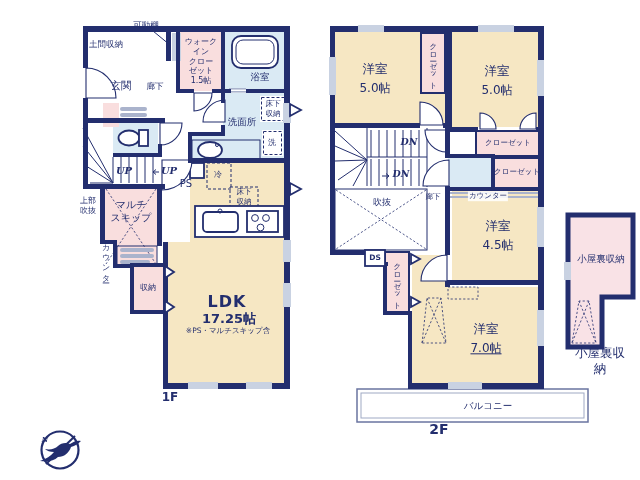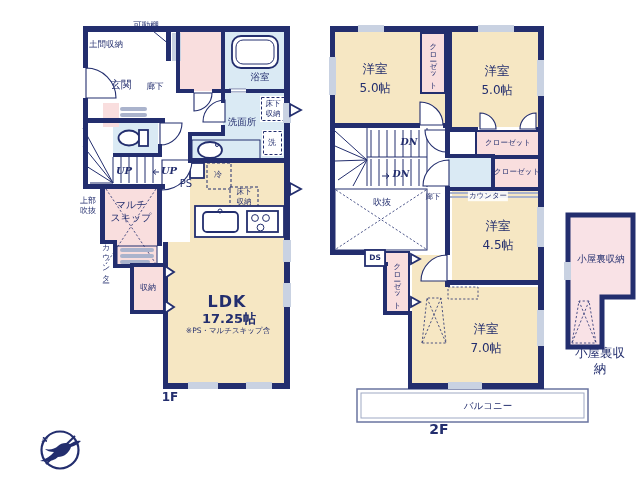--- a/index.html
+++ b/index.html
@@ -237,22 +237,27 @@
     <circle cx="40" cy="450" r="18.5" fill="#fff" stroke="#232e6e" stroke-width="2.2"></circle>
     <path d="M26,464 L55,436" stroke="#232e6e" stroke-width="2" fill="none"></path>
     <path class="w" d="M20,461 C26,459 31,456 34,452 C30,452 27,451 25,449
       C30,450 35,449 38,446 C41,443 46,442 50,444 C54,441 58,440 61,441
       C58,444 55,446 51,447 C49,453 44,457 38,457 C34,461 28,462 20,461 Z"></path>
   </g>
 </svg>
 
 <div class="lbl" style="left:126px;top:25px;font-size:8.5px;">可動棚</div>
 <div class="lbl" style="left:86px;top:44px;font-size:8.5px;">土間収納</div>
-<div class="lbl" style="left:101px;top:86px;font-size:10.5px;font-family:Liberation Mono, monospace;">玄関</div>
+<div class="lbl" style="left:101px;top:86px;font-size:10.5px;">玄関</div>
 <div class="lbl" style="left:135px;top:86px;font-size:8.5px;">廊下</div>
+<div class="lbl" style="left:181px;top:61px;font-size:8px;line-height:1.22;">ウォーク
+イン
+クロー
+ゼット
+1.5帖</div>
 <div class="lbl" style="left:240px;top:77px;font-size:9.5px;">浴室</div>
 <div class="lbl" style="left:253px;top:109px;font-size:7.5px;">床下
 収納</div>
 <div class="lbl" style="left:222px;top:122px;font-size:9.5px;">洗面所</div>
 <div class="lbl" style="left:252px;top:143px;font-size:8px;">洗</div>
 <div class="lbl" style="left:166px;top:184px;font-size:10px;">PS</div>
 <div class="lbl" style="left:198px;top:175px;font-size:8px;">冷</div>
 <div class="lbl" style="left:224px;top:197px;font-size:7.5px;">床下
 収納</div>
 <div class="lbl i" style="left:104px;top:171px;font-size:10px;">UP</div>
@@ -278,21 +283,21 @@
 <div class="lbl i" style="left:389px;top:142px;font-size:9.5px;">DN</div>
 <div class="lbl i" style="left:381px;top:174px;font-size:9.5px;">DN</div>
 <div class="lbl" style="left:362px;top:203px;font-size:9px;">吹抜</div>
 <div class="lbl" style="left:413px;top:197px;font-size:7.5px;">廊下</div>
 <div class="lbl bgw" style="left:468px;top:196px;font-size:7.5px;">カウンター</div>
 <div class="lbl" style="left:478px;top:226px;font-size:12.5px;">洋室</div>
 <div class="lbl" style="left:478px;top:246px;font-size:12px;">4.5帖</div>
 <div class="lbl b" style="left:355px;top:258px;font-size:7.5px;">DS</div>
 <div class="lbl v" style="left:377px;top:282px;font-size:7.5px;">クローゼット</div>
 <div class="lbl" style="left:466px;top:329px;font-size:12.5px;">洋室</div>
-<div class="lbl" style="left:466px;top:349px;font-size:12px;">7.0帖</div>
+<div class="lbl" style="left:466px;top:349px;font-size:12px;text-decoration:underline;">7.0帖</div>
 <div class="lbl" style="left:468px;top:406px;font-size:9.5px;">バルコニー</div>
 <div class="lbl b" style="left:419px;top:430px;font-size:14px;">2F</div>
 
 <div class="lbl" style="left:581px;top:259px;font-size:9.5px;">小屋裏収納</div>
 <div class="lbl" style="left:580px;top:361px;font-size:12.5px;">小屋裏収納</div>
 
 <div class="lbl i" style="left:25px;top:440px;font-size:7px;">N</div>
 
 </div>
 

